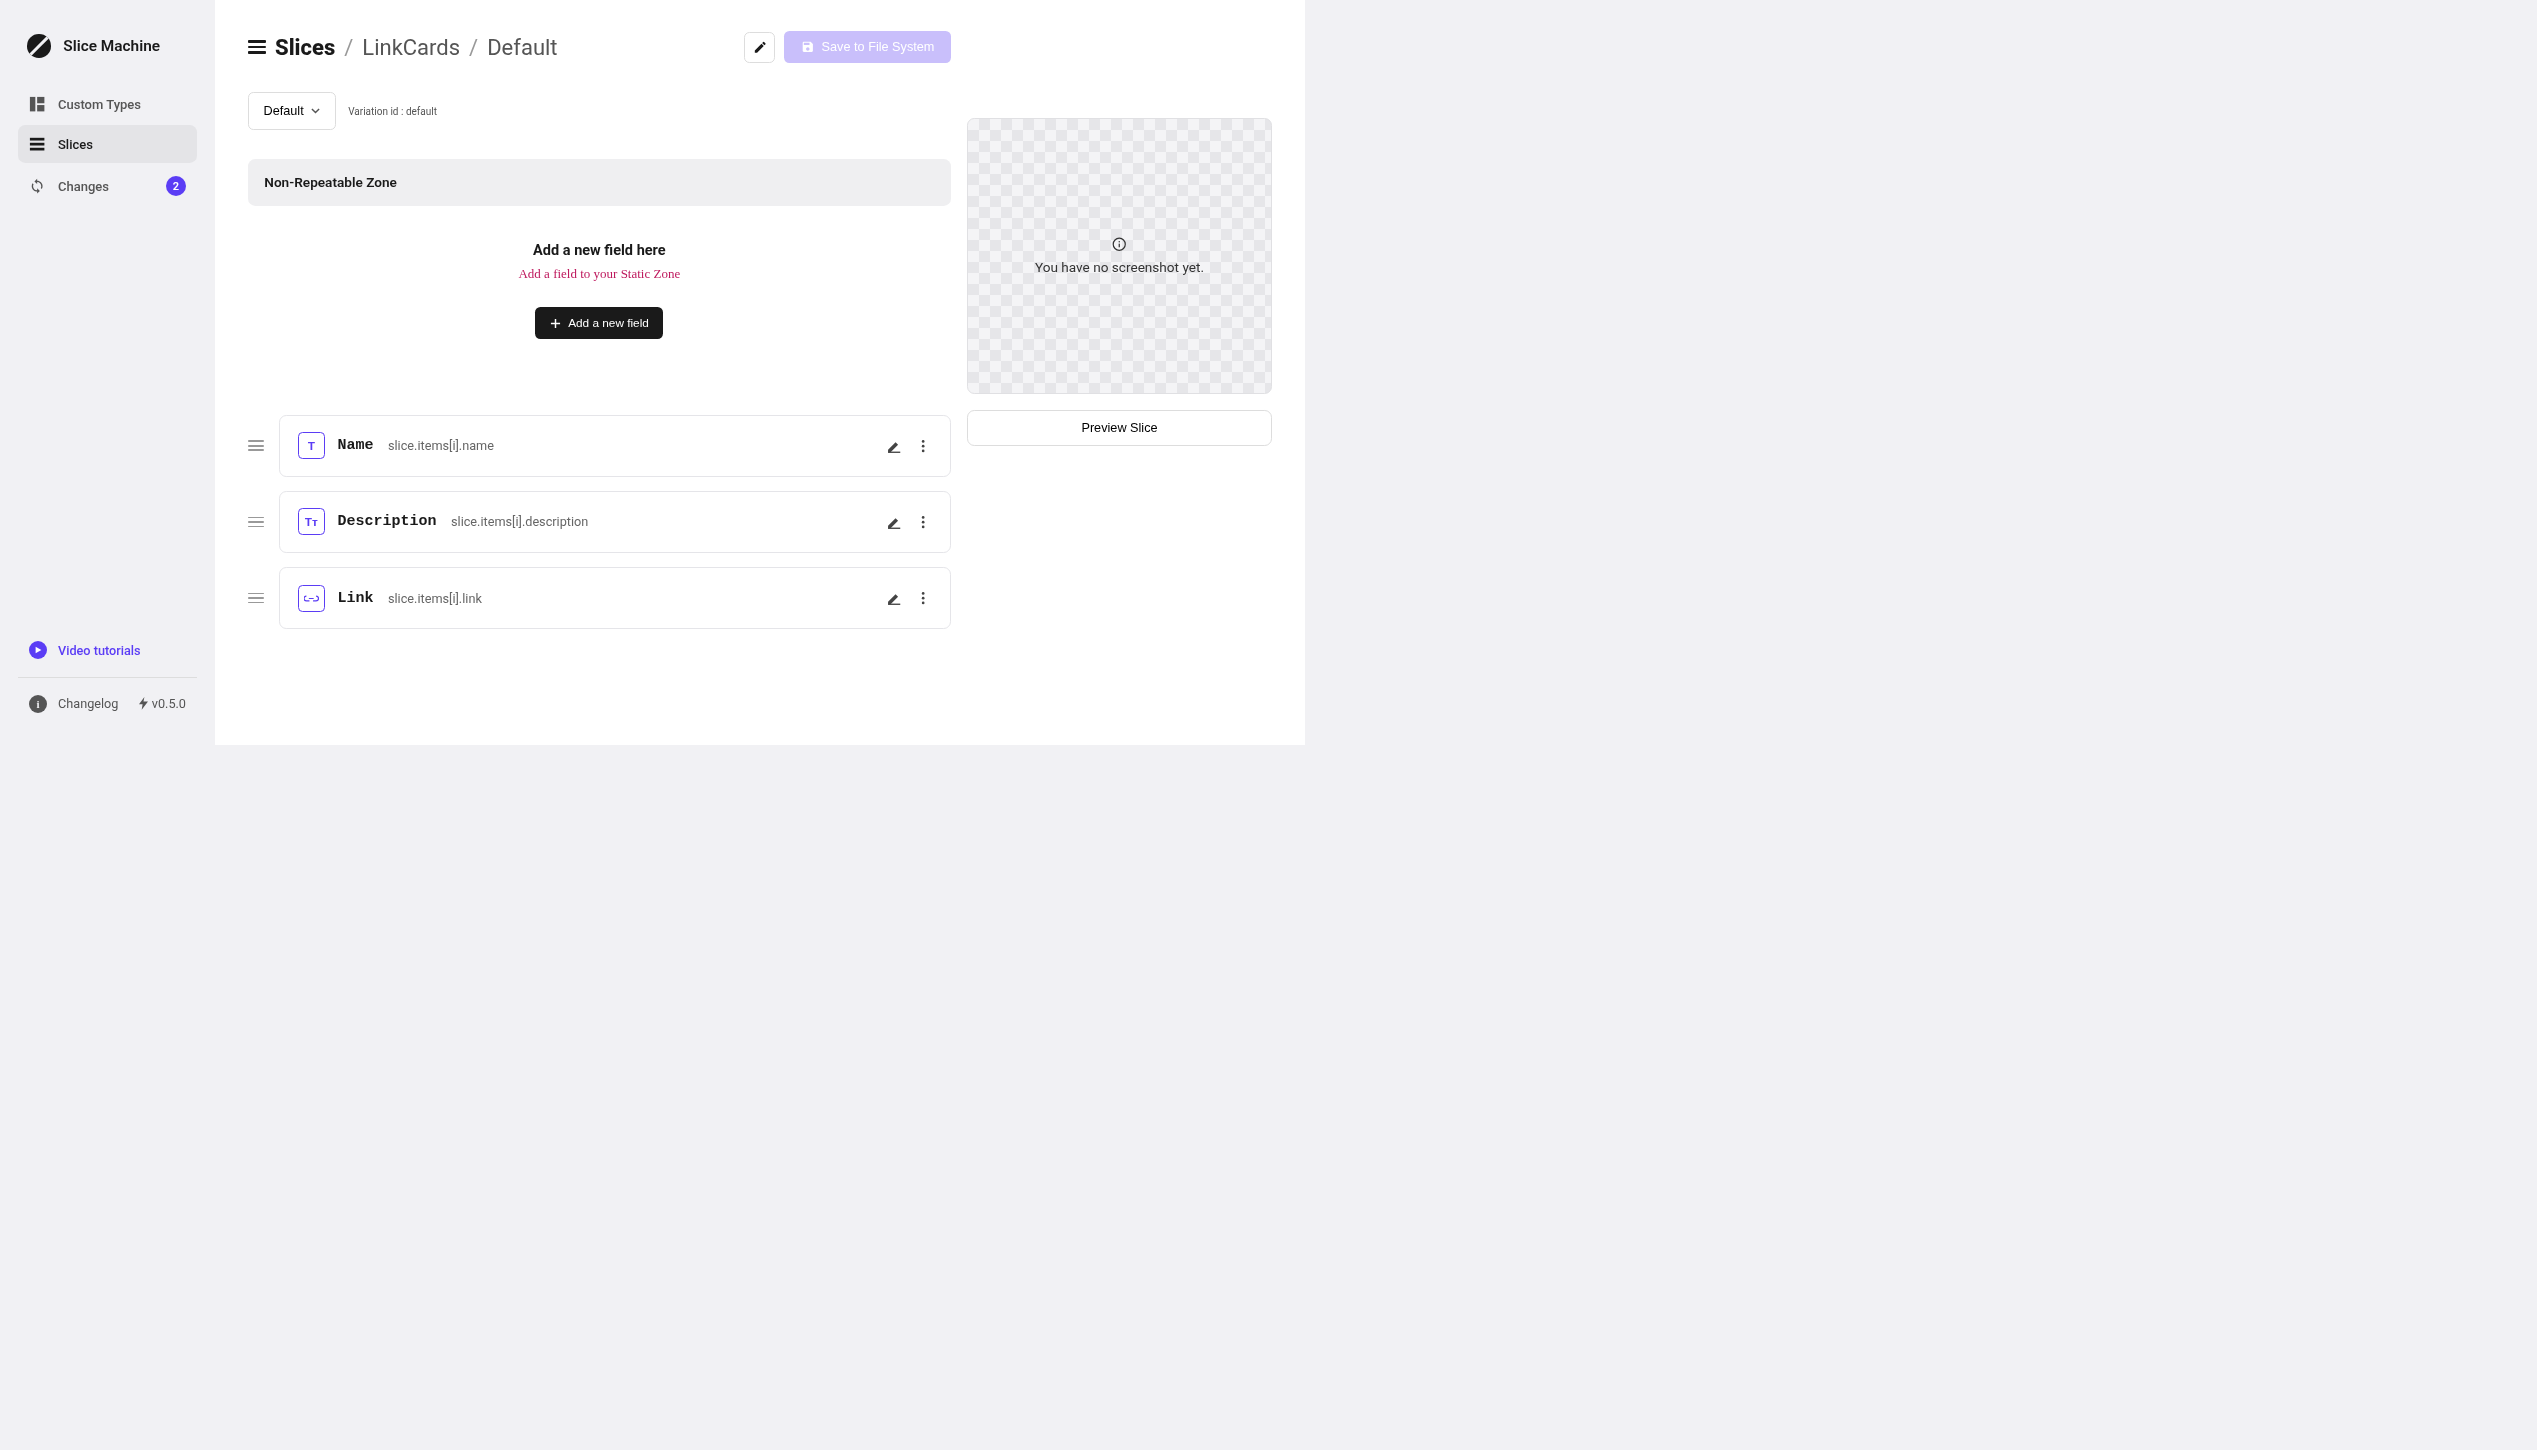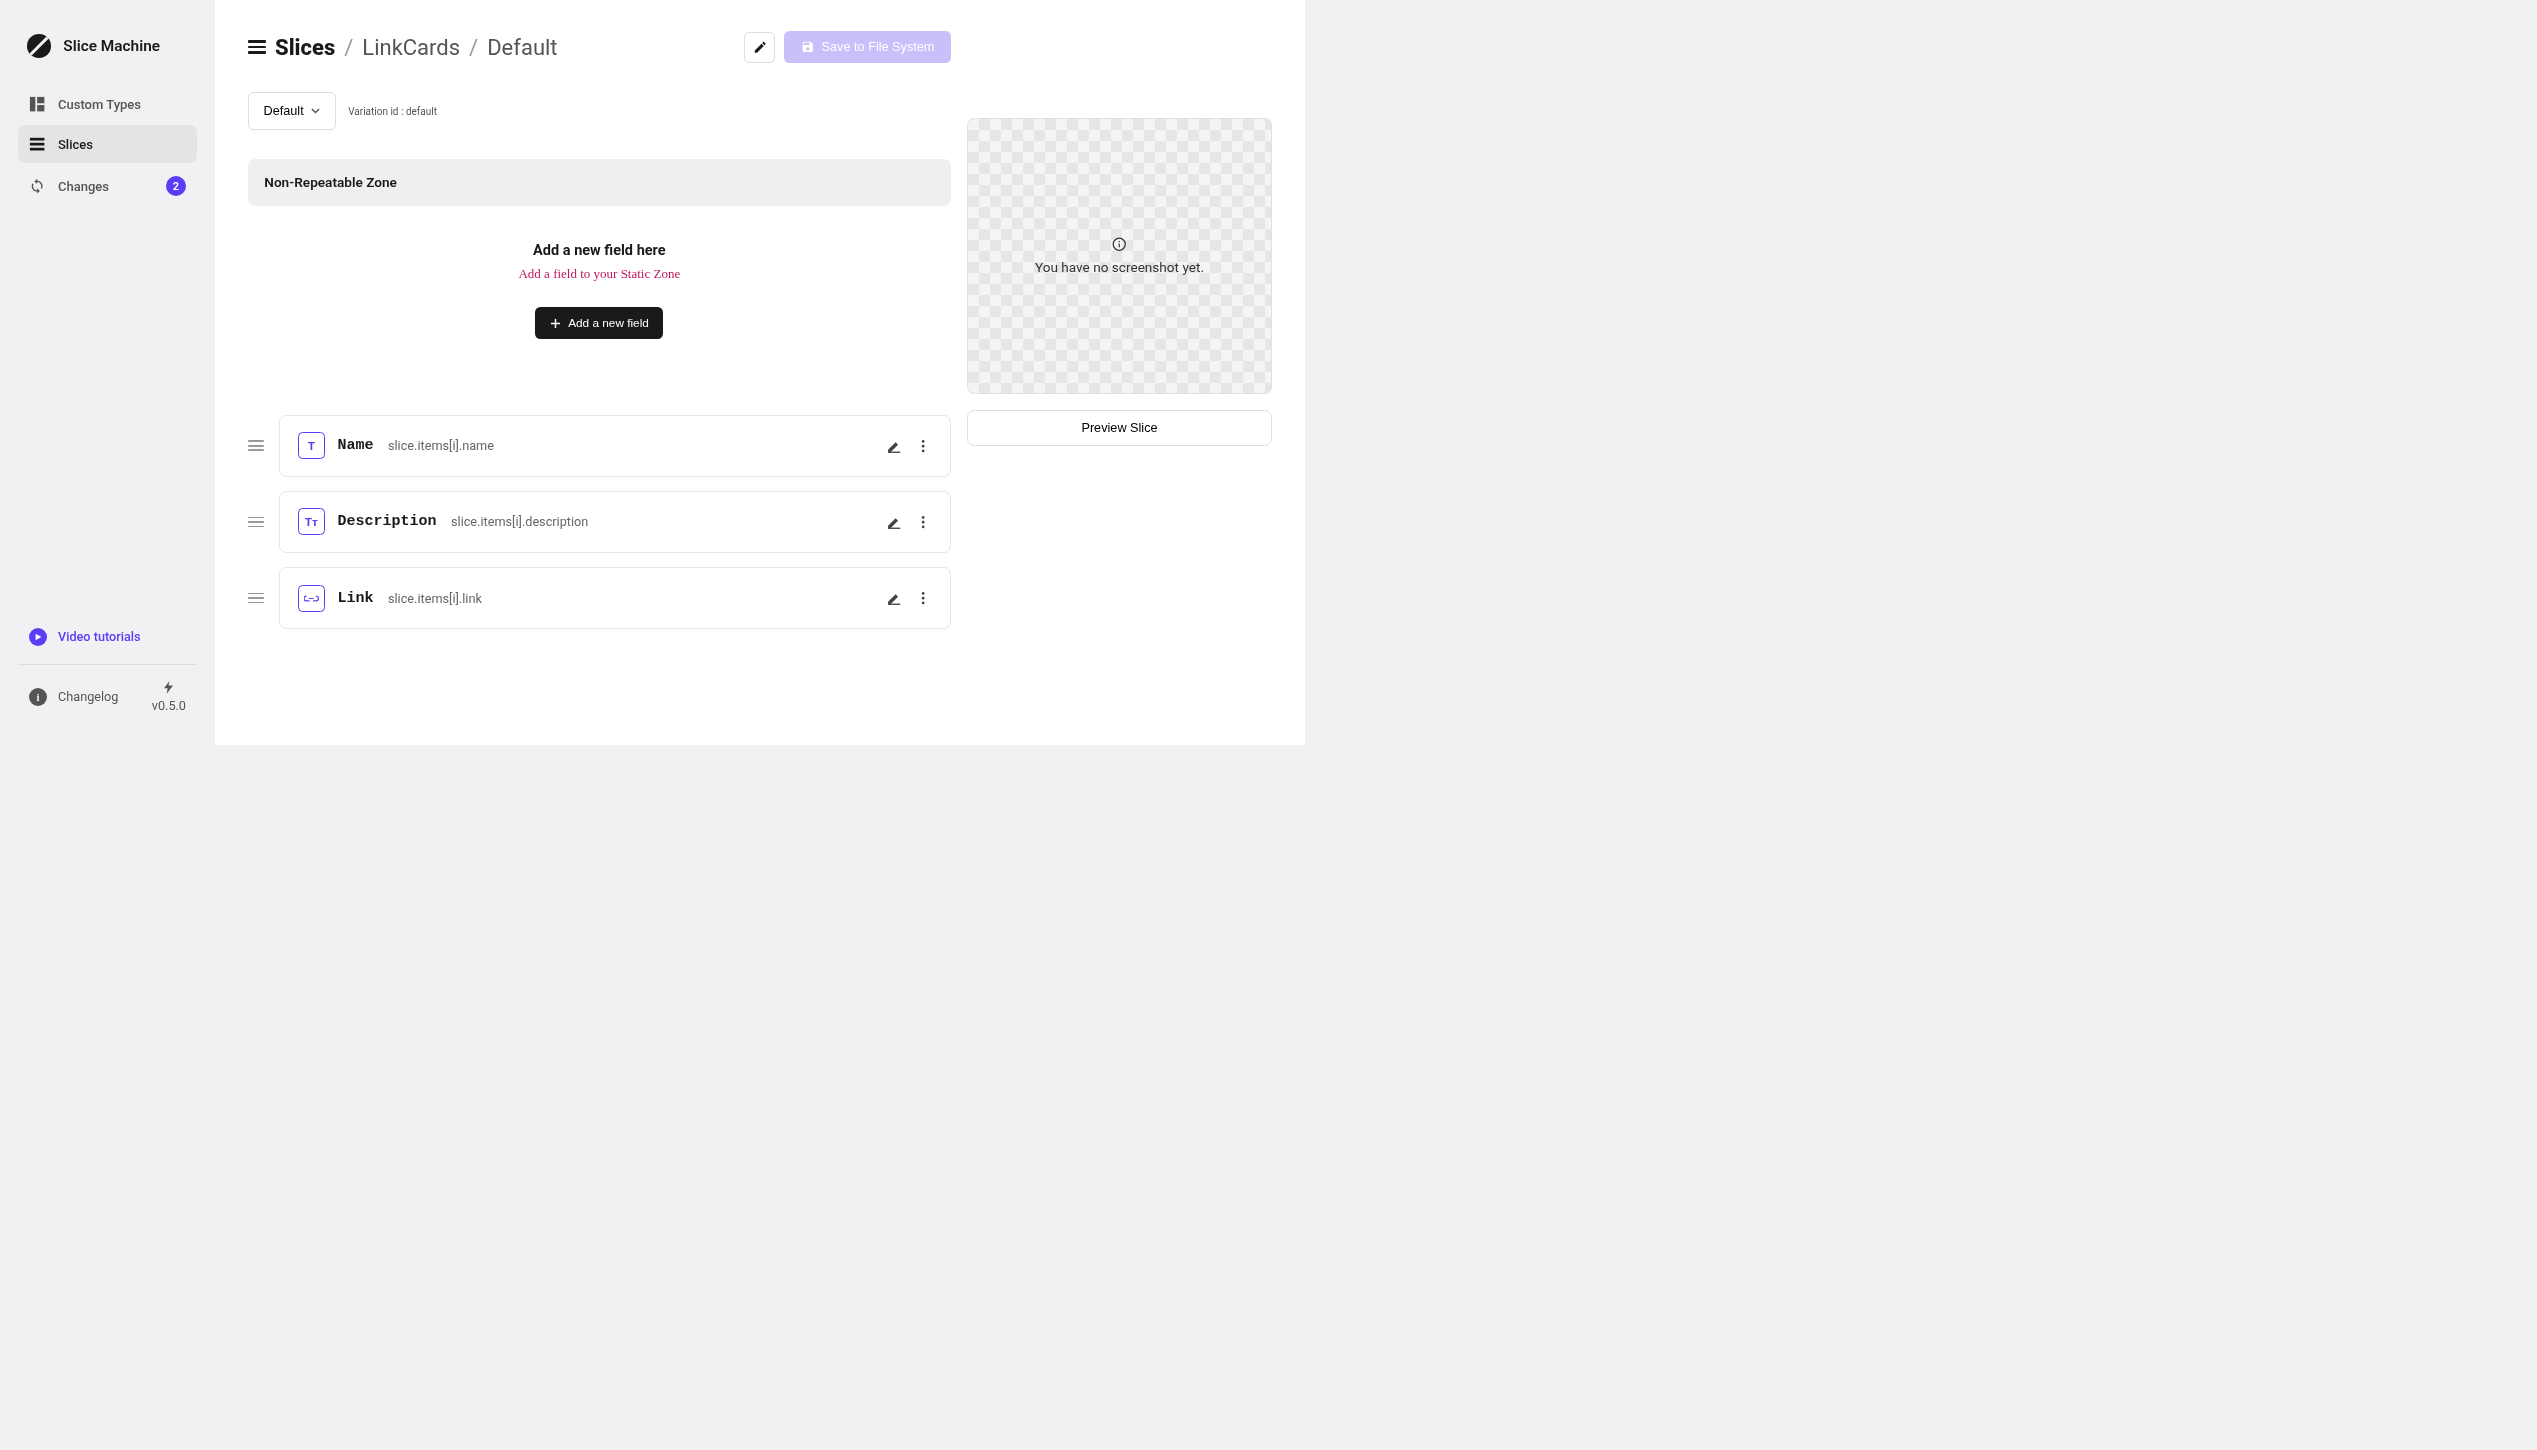--- a/index.html
+++ b/index.html
@@ -134,21 +134,20 @@
   justify-content: center;
   font-size: 11px;
   font-weight: 700;
   font-family: Georgia, serif;
 }
 .version {
   margin-left: auto;
   display: flex;
   align-items: center;
   gap: 3.6px;
-  flex-direction: column;
 }
 .main {
   flex: 1;
   background: #fff;
   padding: 31px 33px;
   display: flex;
   gap: 16.3px;
 }
 .main-left {
   flex: 1;

